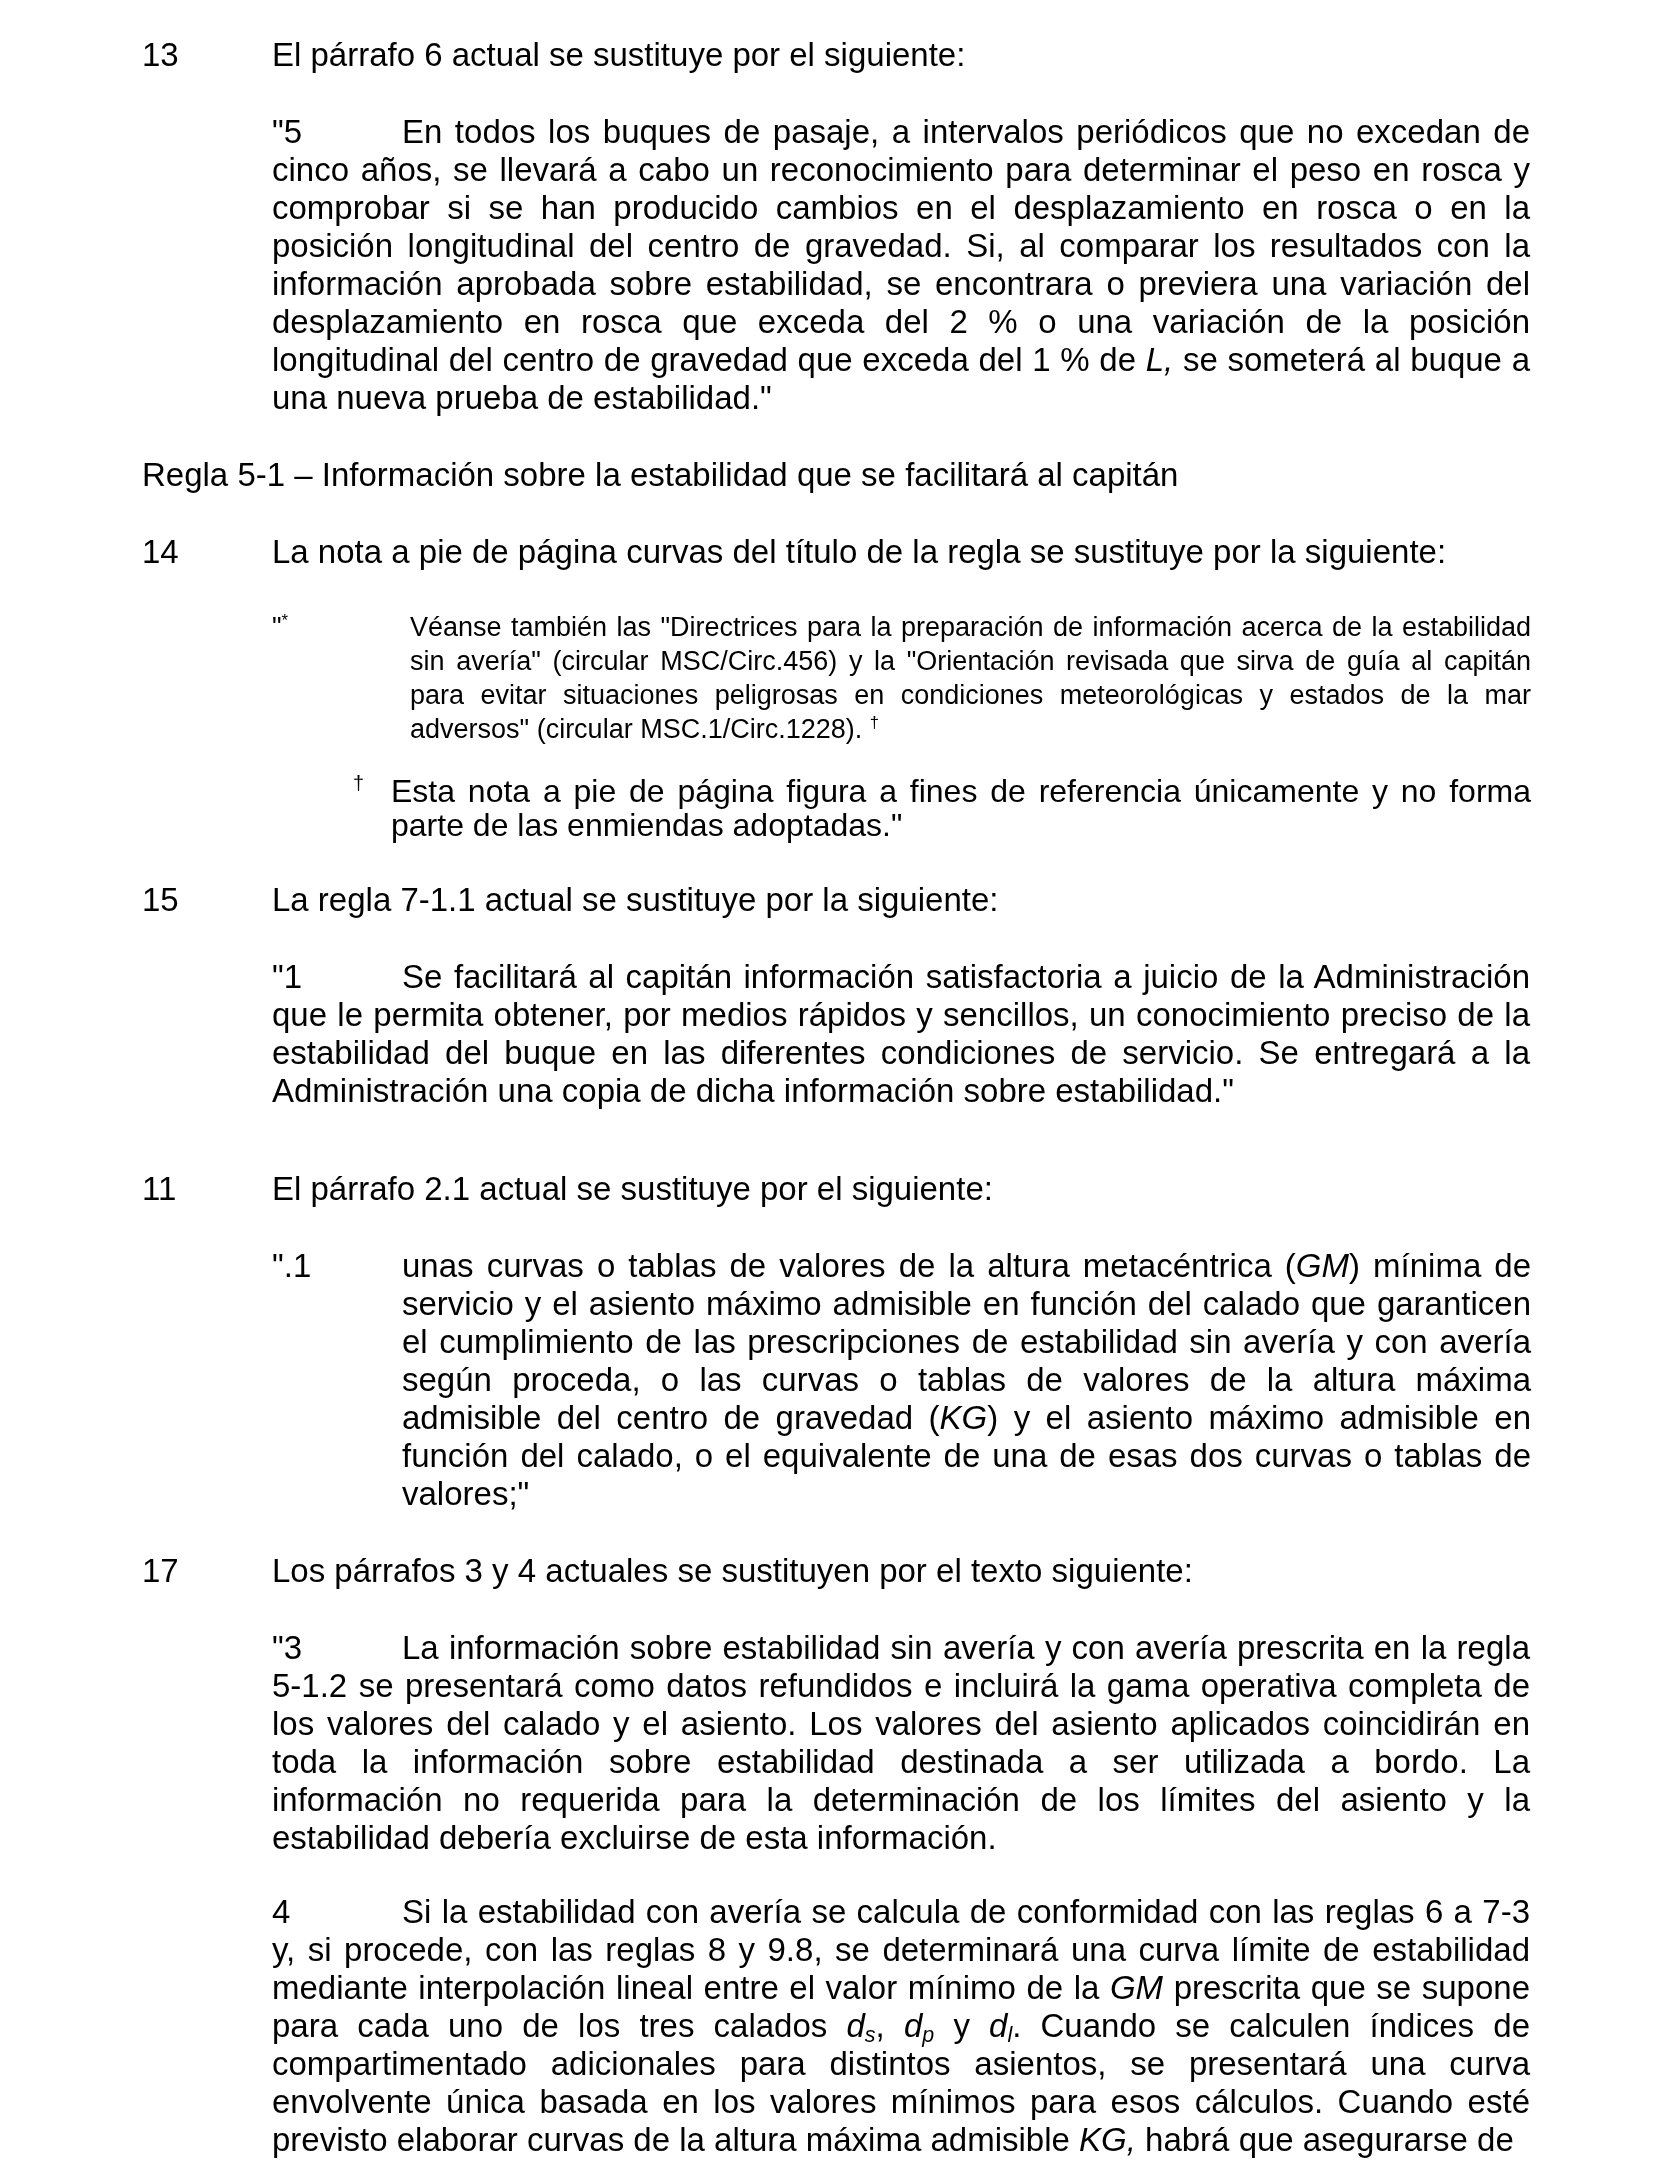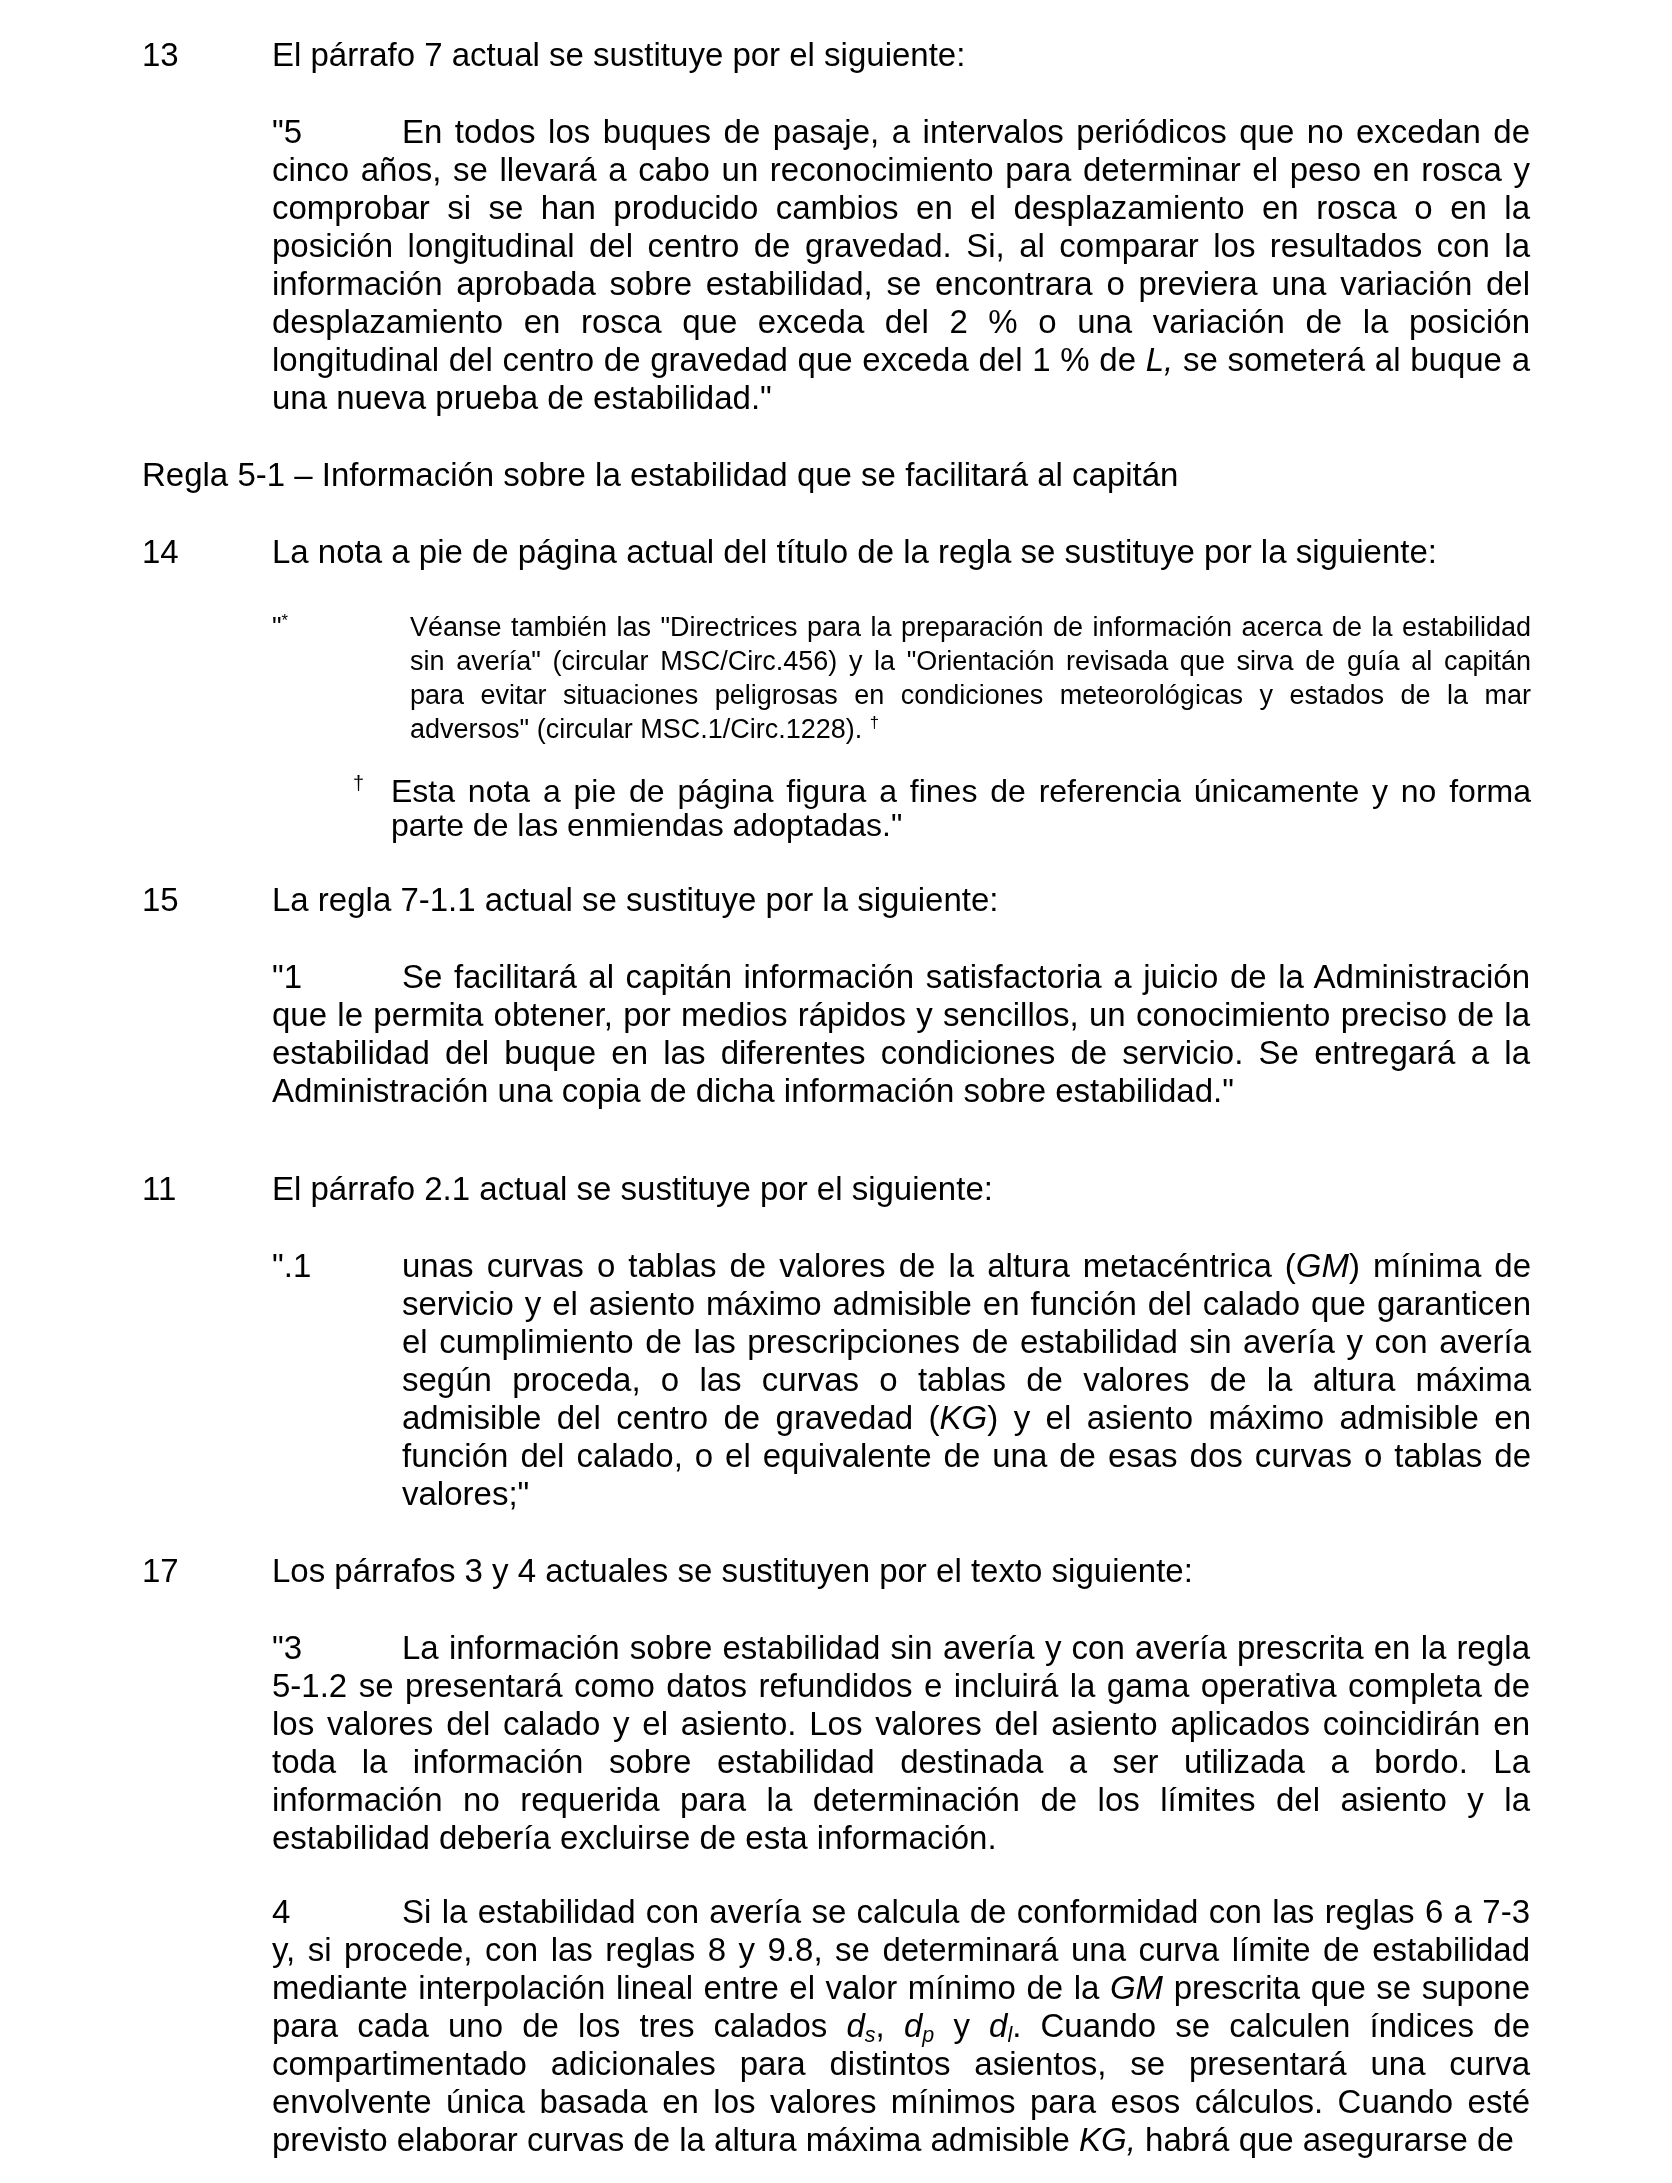--- a/index.html
+++ b/index.html
@@ -95,27 +95,27 @@
   .it  { font-style: italic; }
   .sup { font-size: 62%; vertical-align: super; line-height: 0; }
   .it-sub { font-style: italic; font-size: 65%; position: relative; top: 0.22em; line-height: 0; }
 </style>
 </head>
 <body>
 
 <main class="page">
     <div class="block numbered">
       <span class="num">13</span>
-      <span class="txt"><span>El párrafo 7 actual se sustituye por el siguiente:</span></span>
+      <span class="txt"><span>El párrafo 6 actual se sustituye por el siguiente:</span></span>
     </div>
     <div class="block quote"><span class="marker"><span>"5</span></span><span><span>En todos los buques de pasaje, a intervalos periódicos que no excedan de cinco años, se llevará a cabo un reconocimiento para determinar el peso en rosca y comprobar si se han producido cambios en el desplazamiento en rosca o en la posición longitudinal del centro de gravedad. Si, al comparar los resultados con la información aprobada sobre estabilidad, se encontrara o previera una variación del desplazamiento en rosca que exceda del 2&nbsp;% o una variación de la posición longitudinal del centro de gravedad que exceda del 1&nbsp;% de </span><span class="it">L,</span><span> se someterá al buque a una nueva prueba de estabilidad."</span></span></div>
     <div class="block heading"><span><span>Regla 5-1 – Información sobre la estabilidad que se facilitará al capitán</span></span></div>
     <div class="block numbered">
       <span class="num">14</span>
-      <span class="txt"><span>La nota a pie de página actual del título de la regla se sustituye por la siguiente:</span></span>
+      <span class="txt"><span>La nota a pie de página curvas del título de la regla se sustituye por la siguiente:</span></span>
     </div>
     <div class="block footnote"><span class="marker"><span>"</span><span class="sup">*</span></span><span><span>Véanse también las "Directrices para la preparación de información acerca de la estabilidad sin avería" (circular MSC/Circ.456) y la "Orientación revisada que sirva de guía al capitán para evitar situaciones peligrosas en condiciones meteorológicas y estados de la mar adversos" (circular MSC.1/Circ.1228). </span><span class="sup">†</span></span></div>
     <div class="block footnote2"><span class="marker"><span class="sup">†</span></span><span><span>Esta nota a pie de página figura a fines de referencia únicamente y no forma parte de las enmiendas adoptadas."</span></span></div>
     <div class="block numbered">
       <span class="num">15</span>
       <span class="txt"><span>La regla 7-1.1 actual se sustituye por la siguiente:</span></span>
     </div>
     <div class="block quote"><span class="marker"><span>"1</span></span><span><span>Se facilitará al capitán información satisfactoria a juicio de la Administración que le permita obtener, por medios rápidos y sencillos, un conocimiento preciso de la estabilidad del buque en las diferentes condiciones de servicio. Se entregará a la Administración una copia de dicha información sobre estabilidad."</span></span></div>
     <div class="block numbered">
       <span class="num">11</span>

